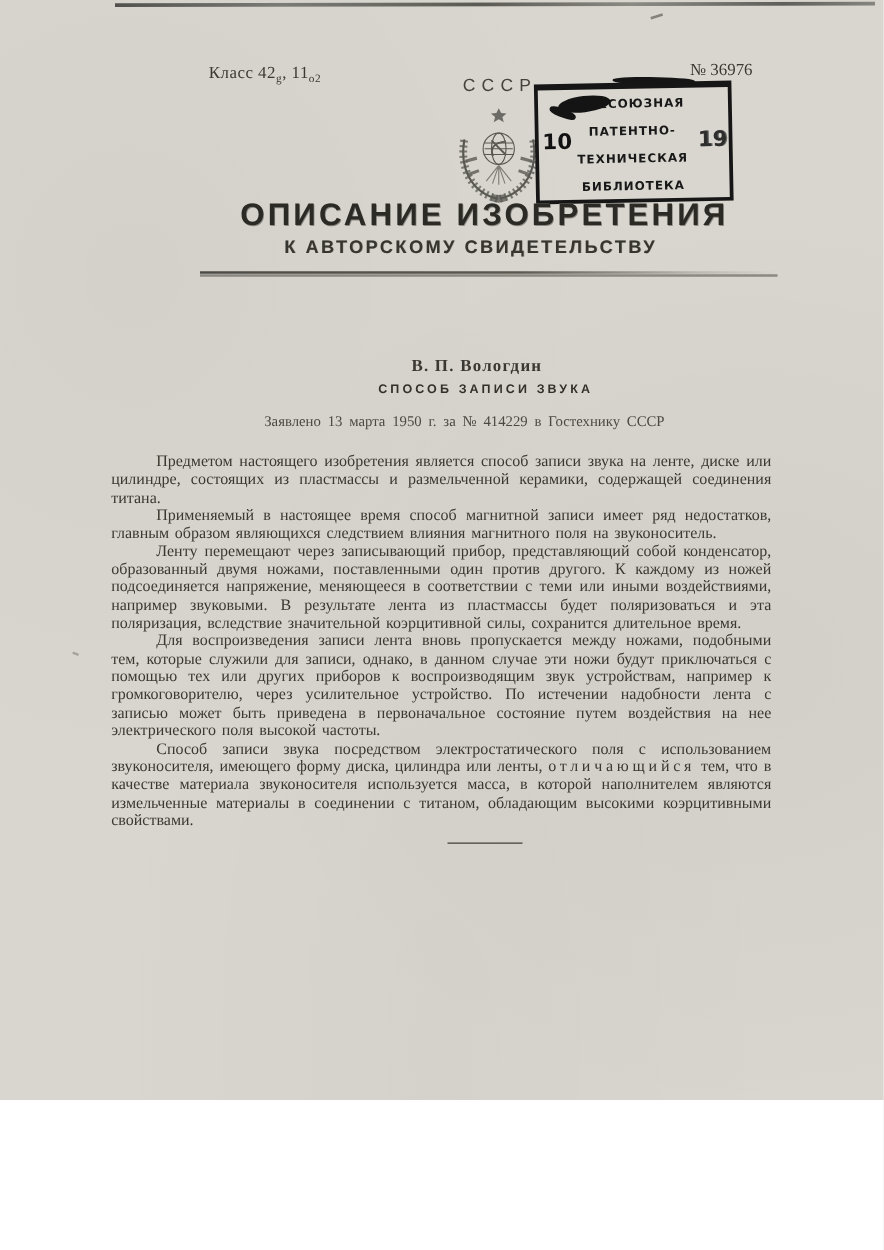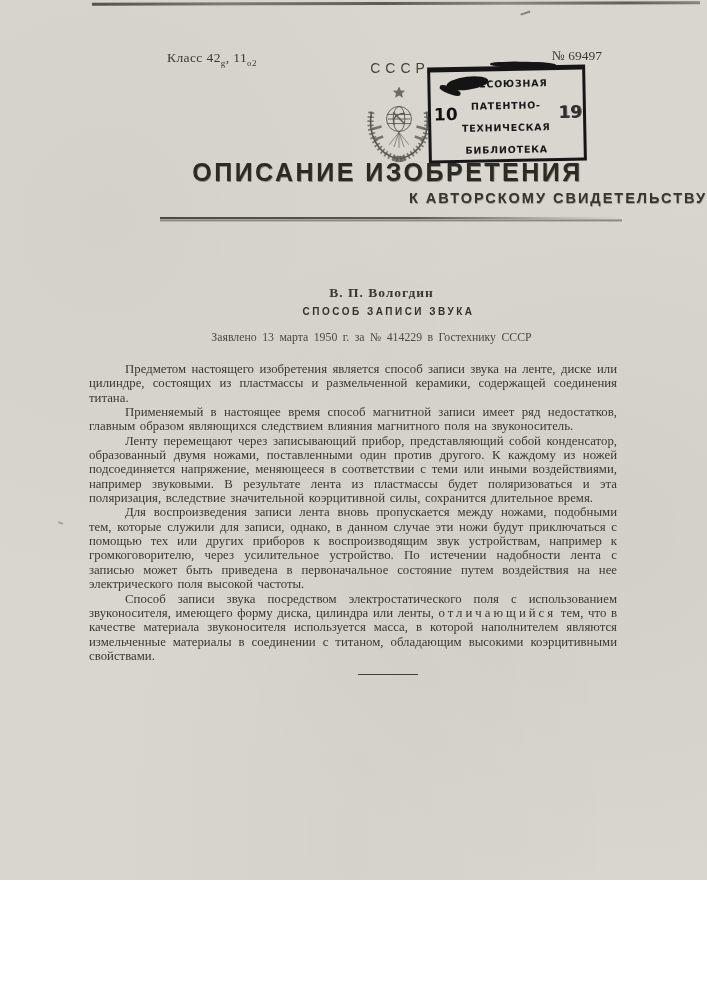--- a/index.html
+++ b/index.html
@@ -49,21 +49,21 @@
     background:#141414;transform:rotate(-6deg);}
   .stamp-blob::after{content:"";position:absolute;left:-8px;top:8px;width:22px;height:7px;
     background:#141414;border-radius:40%;transform:rotate(28deg);}
   .stamp-smear{position:absolute;left:60px;top:-9px;width:66px;height:6px;background:#151515;
     border-radius:45%;transform:rotate(2deg);}
 
   
   .main-title{position:absolute;left:0;top:158px;width:707px;text-align:center;padding-left:68px;box-sizing:border-box;
     font-family:"Liberation Sans",sans-serif;font-weight:bold;font-size:25px;letter-spacing:2.5px;
     color:#2c2a25;text-shadow:0.6px 0.6px 0 rgba(44,42,37,.45), -0.4px -0.4px 0 rgba(217,214,207,.6);}
-  .sub-title{position:absolute;left:0;top:190px;width:707px;text-align:right;padding-left:46px;box-sizing:border-box;
+  .sub-title{position:absolute;left:0;top:190px;width:707px;text-align:center;padding-left:46px;box-sizing:border-box;
     font-family:"Liberation Sans",sans-serif;font-weight:bold;font-size:14.5px;letter-spacing:2px;
     color:#37352f;text-shadow:0.5px 0.5px 0 rgba(55,53,47,.35);}
   .title-rule{position:absolute;left:160px;top:217px;width:462px;height:1.6px;
     background:linear-gradient(to right,#4c4a45,#5a584f 55%,rgba(90,88,79,.25) 85%,transparent);
     box-shadow:0 2.4px 0 rgba(76,74,67,.55);}
 
   
   .author{position:absolute;left:0;top:285px;width:707px;text-align:center;padding-left:56px;box-sizing:border-box;
     font-size:13.5px;font-weight:bold;letter-spacing:1px;color:#3a3832;}
   .invention-title{position:absolute;left:0;top:306px;width:707px;text-align:center;padding-left:70px;box-sizing:border-box;
@@ -85,21 +85,21 @@
 
 <div class="page">
 
   <div class="scan-top-line"></div>
   <div class="smudge-mark"></div>
   <div class="speck-1"></div>
   <div class="speck-2"></div>
 
   <div class="class-line"><span>Класс 42</span><sub>g</sub><span>,  11</span><sub>o2</sub></div>
 
-  <div class="doc-number">№ 69497</div>
+  <div class="doc-number">№ 36976</div>
 
   <div class="country">СССР</div>
 
   <svg class="emblem" width="82" height="80" viewBox="0 0 90 96">
     <g fill="none" stroke="#4c4b45" stroke-width="1.1">
       <path d="M45 3 l2.3 4.7 5.2 .4 -4 3.4 1.3 5 -4.8 -2.8 -4.8 2.8 1.3 -5 -4 -3.4 5.2 -.4z" fill="#4c4b45" stroke="none" opacity=".85"></path>
       <circle cx="45" cy="42" r="15"></circle>
       <ellipse cx="45" cy="42" rx="7" ry="15"></ellipse>
       <path d="M30.6 36.5 h28.8 M30.6 47.5 h28.8 M31.5 42 h27"></path>
       <path d="M38 34 l14 14 M52 35 q-17 2 -12.5 14" stroke-width="1.7"></path>

